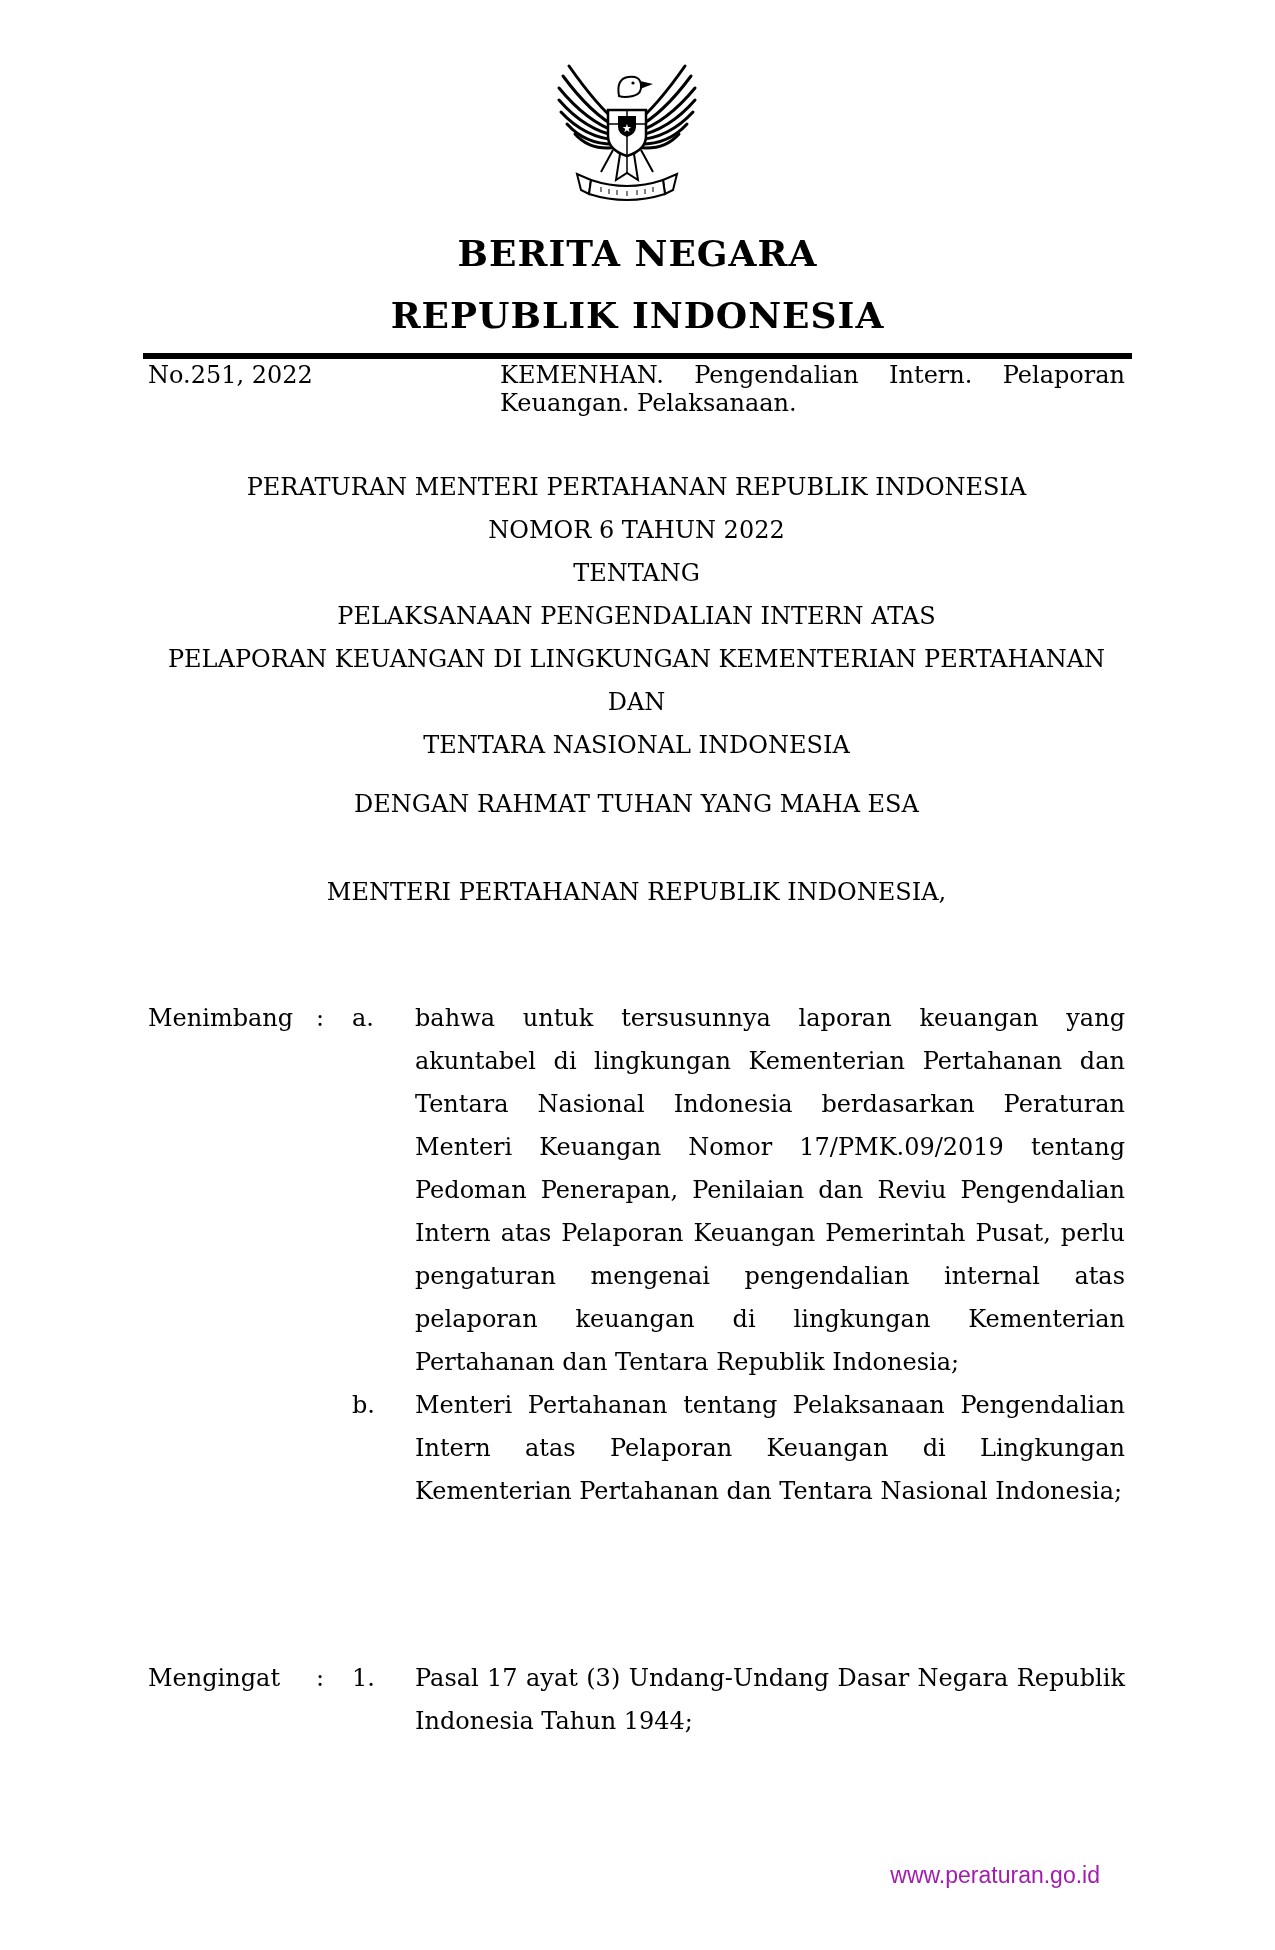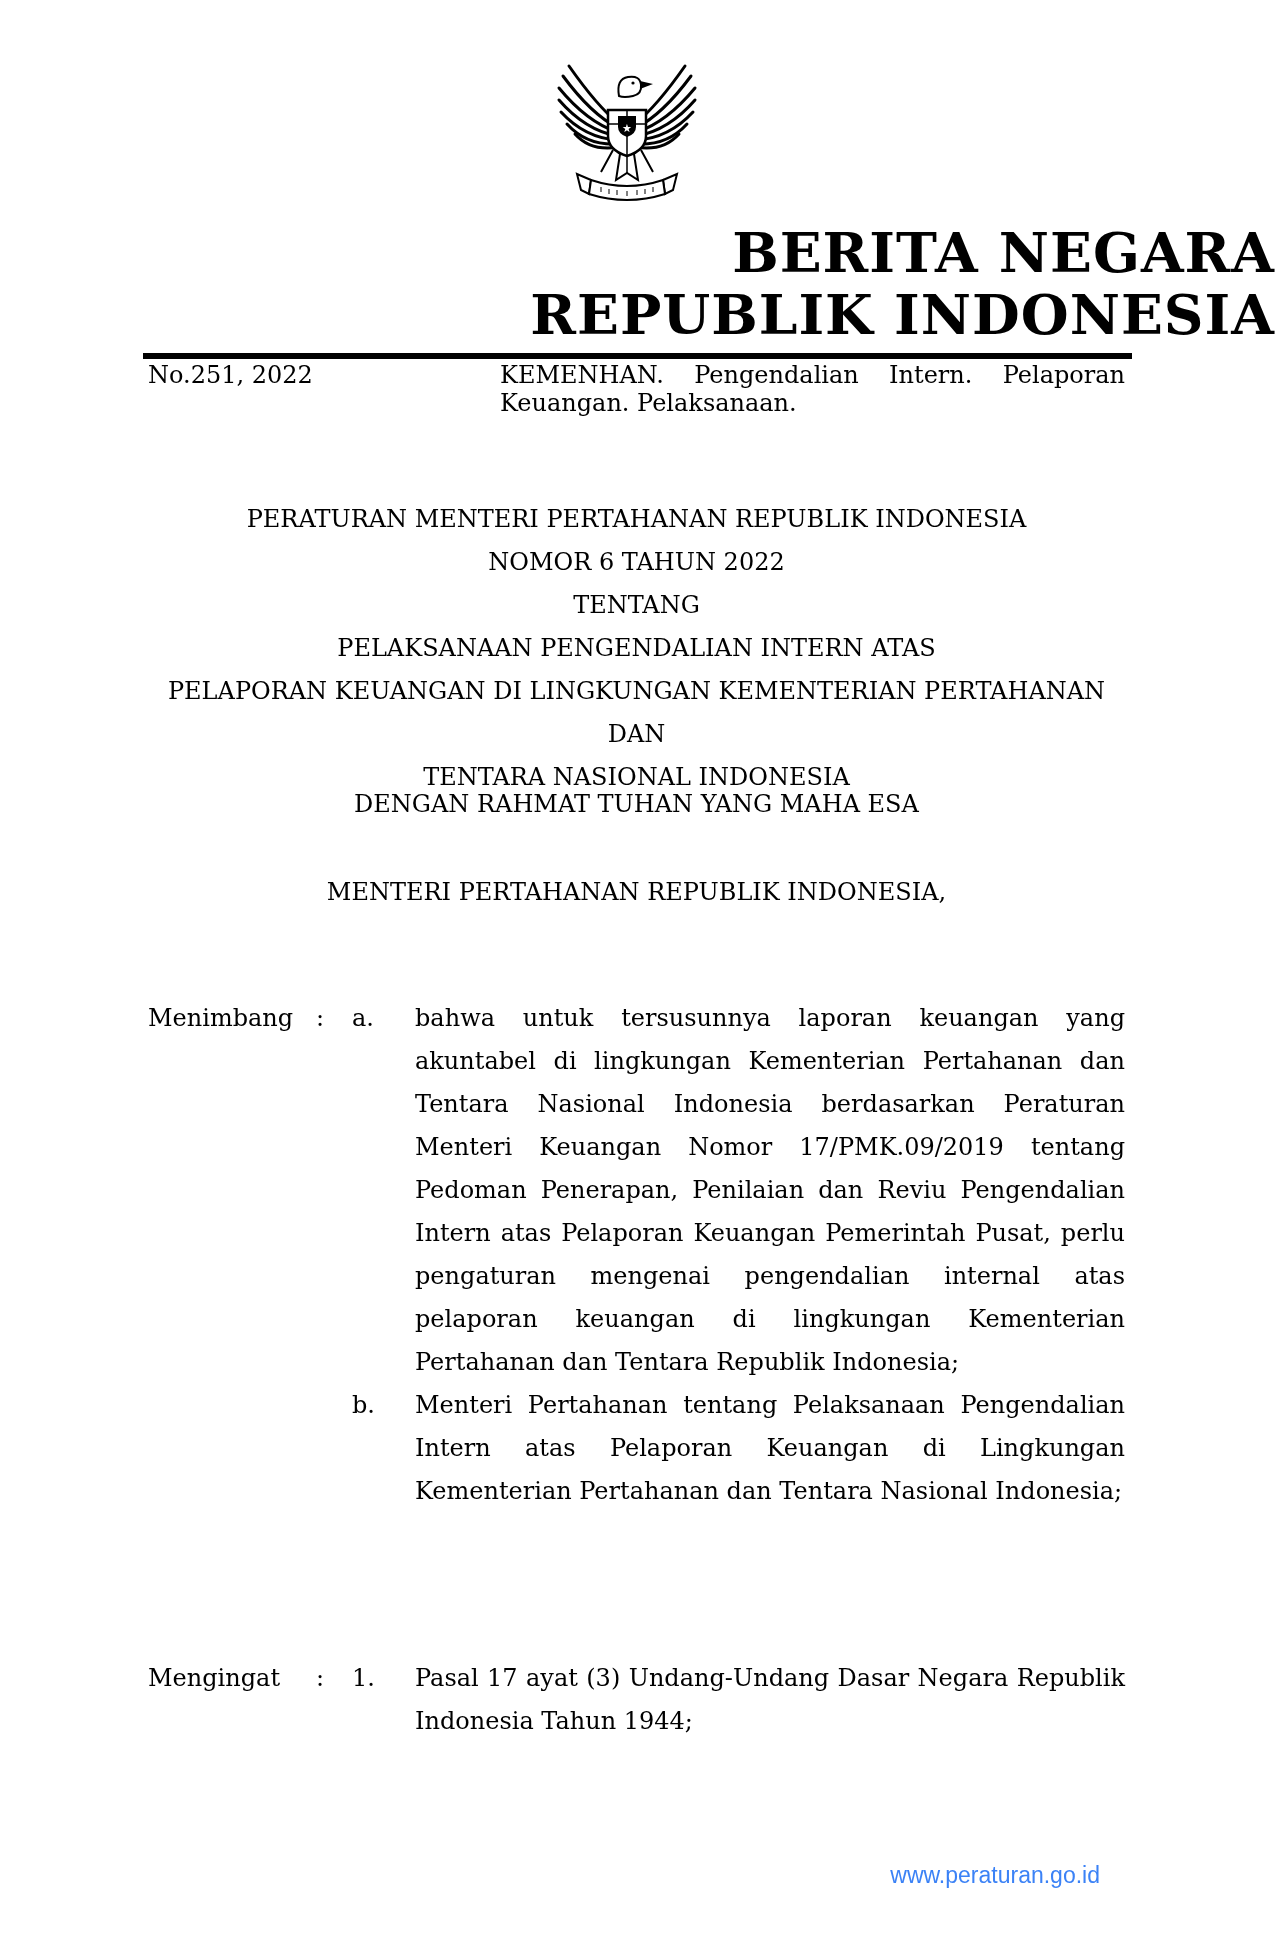--- a/index.html
+++ b/index.html
@@ -2,54 +2,54 @@
 <html><head>
 <meta charset="utf-8">
 <style>
   html,body { margin:0; padding:0; background:#ffffff; }
   .page {
     position:relative; width:1275px; height:1950px; background:#ffffff;
     font-family:"DejaVu Serif", serif; color:#000; overflow:hidden;
   }
   .emblem { position:absolute; left:551px; top:54px; width:152px; height:158px; }
   .masthead {
-    position:absolute; top:222px; left:0; width:1275px; text-align:right;
-    font-weight:bold; font-size:55px; line-height:62px; letter-spacing:1px;
+    position:absolute; top:222px; left:0; width:1275px; text-align:center;
+    font-weight:bold; font-size:36px; line-height:62px; letter-spacing:1px;
   }
   .rule { position:absolute; top:353px; left:143px; width:989px; height:6px; background:#000; }
   .meta { position:absolute; top:361px; left:148px; width:977px; display:flex; font-size:24px; line-height:28px; }
   .meta-number { width:352px; }
   .meta-subject { flex:1; }
   .meta-subject .line { text-align:justify; text-align-last:justify; }
   .meta-subject .line:last-child { text-align-last:left; }
   .doc-title, .invocation, .authority {
     position:absolute; left:148px; width:977px; text-align:center;
     font-size:24px; line-height:43px;
   }
-  .doc-title { top:466px;margin-top:32px; }
+  .doc-title { top:466px; }
   .invocation { top:783px; }
   .authority { top:871px; }
   .sections { position:absolute; top:0; left:0; width:100%; height:100%; pointer-events:none; }
   .section {
     position:absolute; left:148px; width:977px; display:flex;
     font-size:24px; line-height:43px;
   }
   .section:nth-child(1) { top:997px;justify-content:flex-end; }
   .section:nth-child(2) { top:1657px; }
   .sec-label { width:162px; }
   .sec-colon { width:25px; padding-left:6px; box-sizing:border-box; }
   .sec-items { flex:1; }
   .item { display:flex; }
   .item-marker { width:80px; padding-left:17px; box-sizing:border-box; }
   .item-lines { width:710px; }
   .item-lines .line { text-align:justify; text-align-last:justify; }
   .item-lines .line:last-child { text-align-last:left; }
   .footer {
     position:absolute; top:1862px; right:175px;
-    font-family:"Liberation Sans", sans-serif; font-size:23px; color:#3b82f6;
+    font-family:"Liberation Sans", sans-serif; font-size:23px; color:#a21caf;
   }
 </style>
 </head>
 <body>
 
 <div class="page">
 
   <svg class="emblem" viewBox="0 0 152 158" aria-hidden="true">
     <g id="rw" fill="none" stroke="#000" stroke-width="3" stroke-linecap="round">
       <path d="M84,70 Q106,52 134,12"></path>

